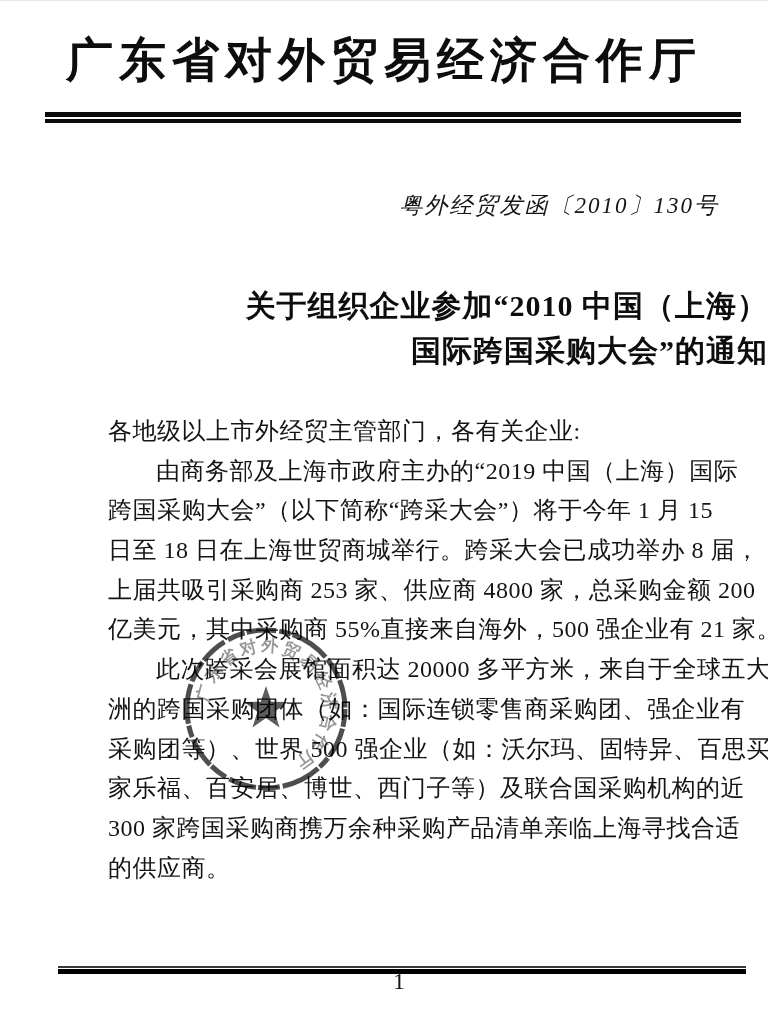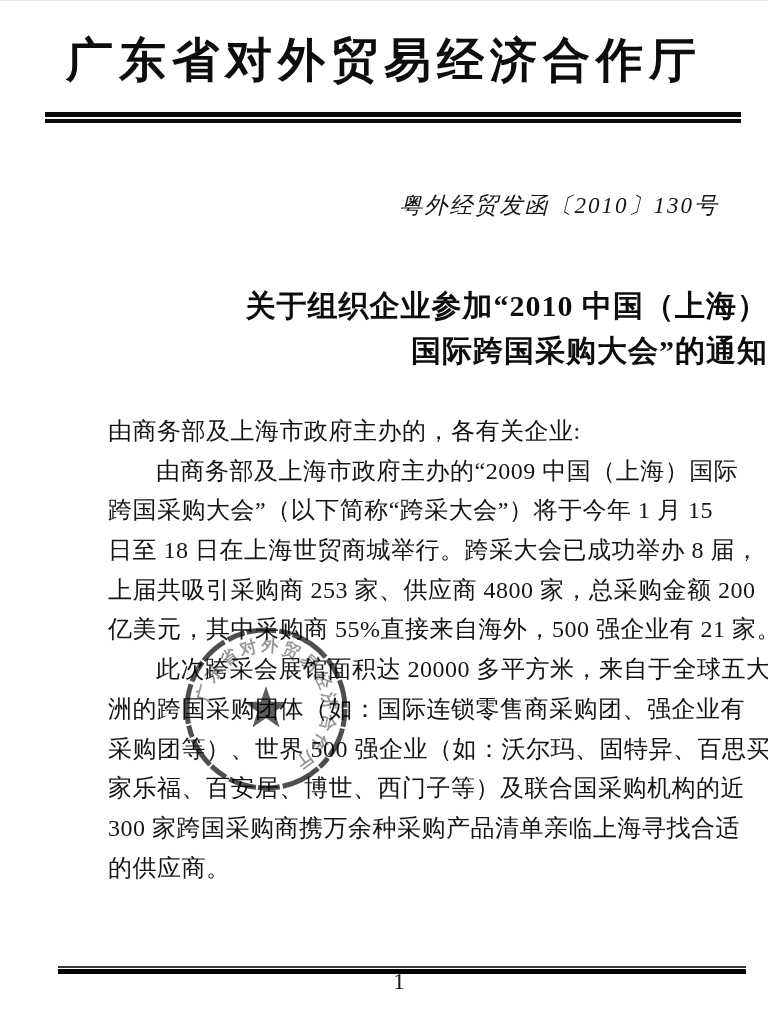--- a/index.html
+++ b/index.html
@@ -66,22 +66,22 @@
   </div>
 
   <div class="docnum">粤外经贸发函〔2010〕130号</div>
 
   <div class="title">
     <div>关于组织企业参加“2010 中国（上海）</div>
     <div>国际跨国采购大会”的通知</div>
   </div>
 
   <div class="body-text">
-      <div class="bline">由商务部及上海市政府主办的，各有关企业:</div>
-      <div class="bline indent">由商务部及上海市政府主办的“2009 中国（上海）国际</div>
+      <div class="bline">各地级以上市外经贸主管部门，各有关企业:</div>
+      <div class="bline indent">由商务部及上海市政府主办的“2019 中国（上海）国际</div>
       <div class="bline">跨国采购大会”（以下简称“跨采大会”）将于今年 1 月 15</div>
       <div class="bline">日至 18 日在上海世贸商城举行。跨采大会已成功举办 8 届，</div>
       <div class="bline">上届共吸引采购商 253 家、供应商 4800 家，总采购金额 200</div>
       <div class="bline">亿美元，其中采购商 55%直接来自海外，500 强企业有 21 家。</div>
       <div class="bline indent">此次跨采会展馆面积达 20000 多平方米，来自于全球五大</div>
       <div class="bline">洲的跨国采购团体（如：国际连锁零售商采购团、强企业有</div>
       <div class="bline">采购团等）、世界 500 强企业（如：沃尔玛、固特异、百思买、</div>
       <div class="bline">家乐福、百安居、博世、西门子等）及联合国采购机构的近</div>
       <div class="bline">300 家跨国采购商携万余种采购产品清单亲临上海寻找合适</div>
       <div class="bline">的供应商。</div>

